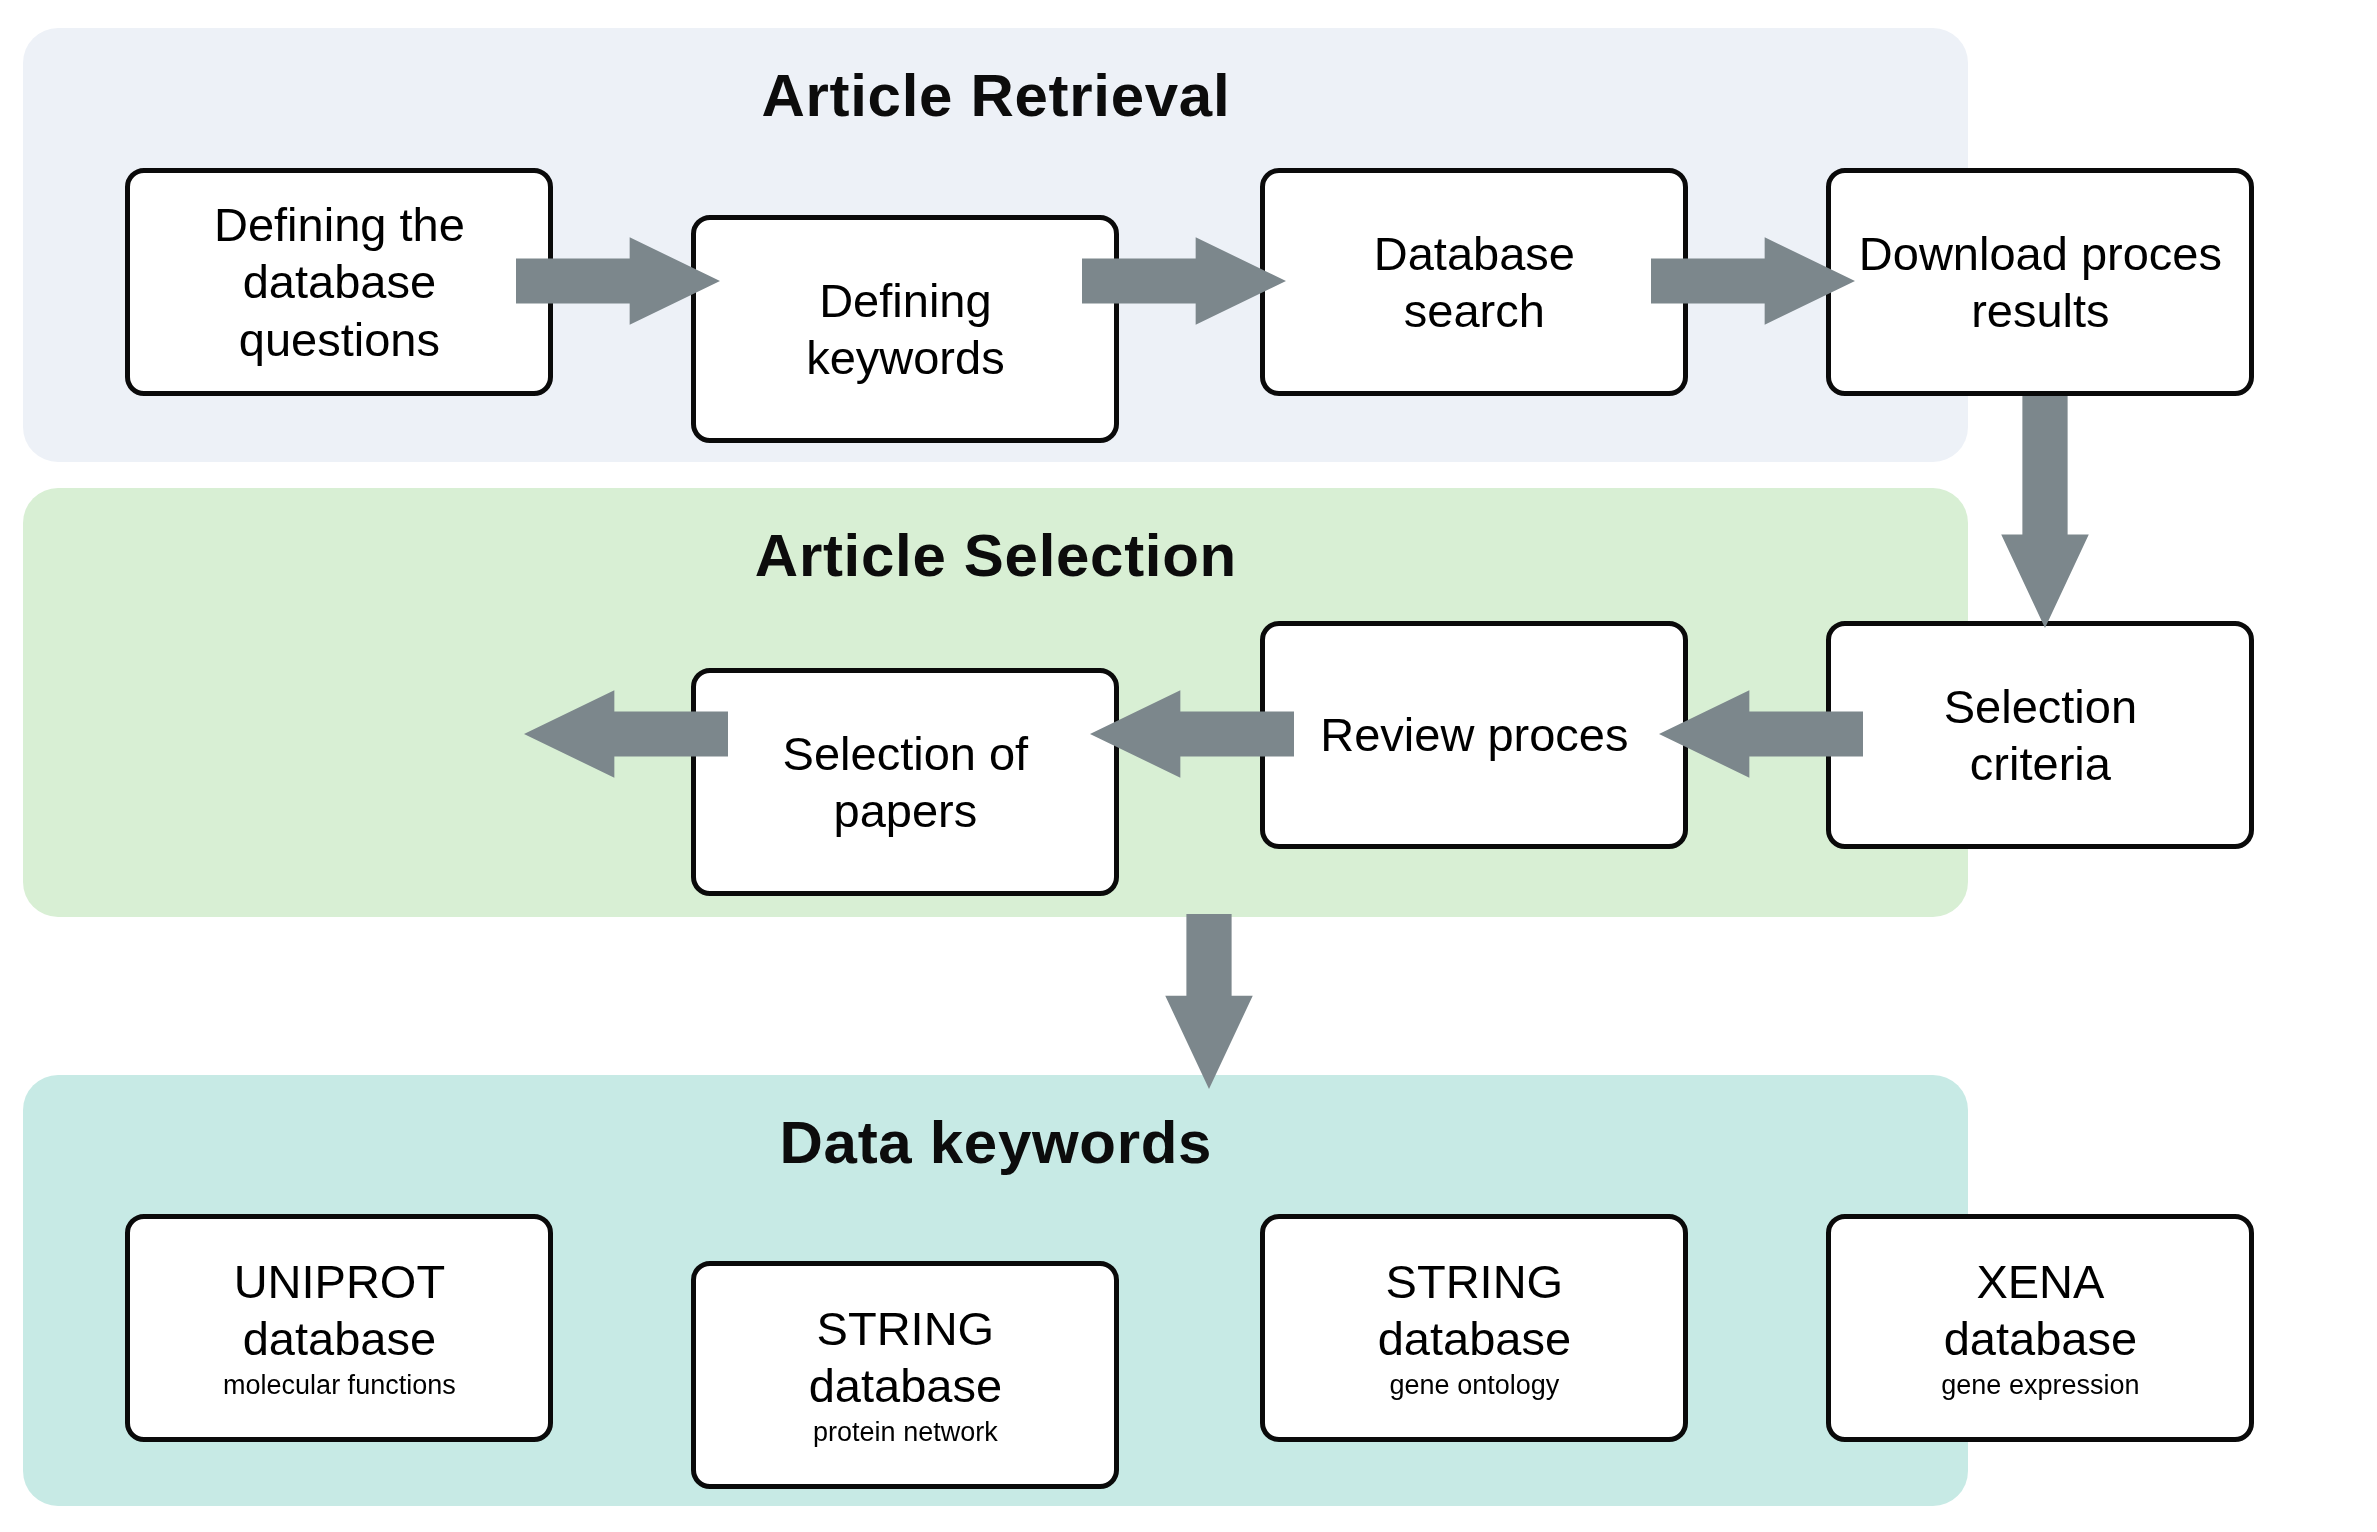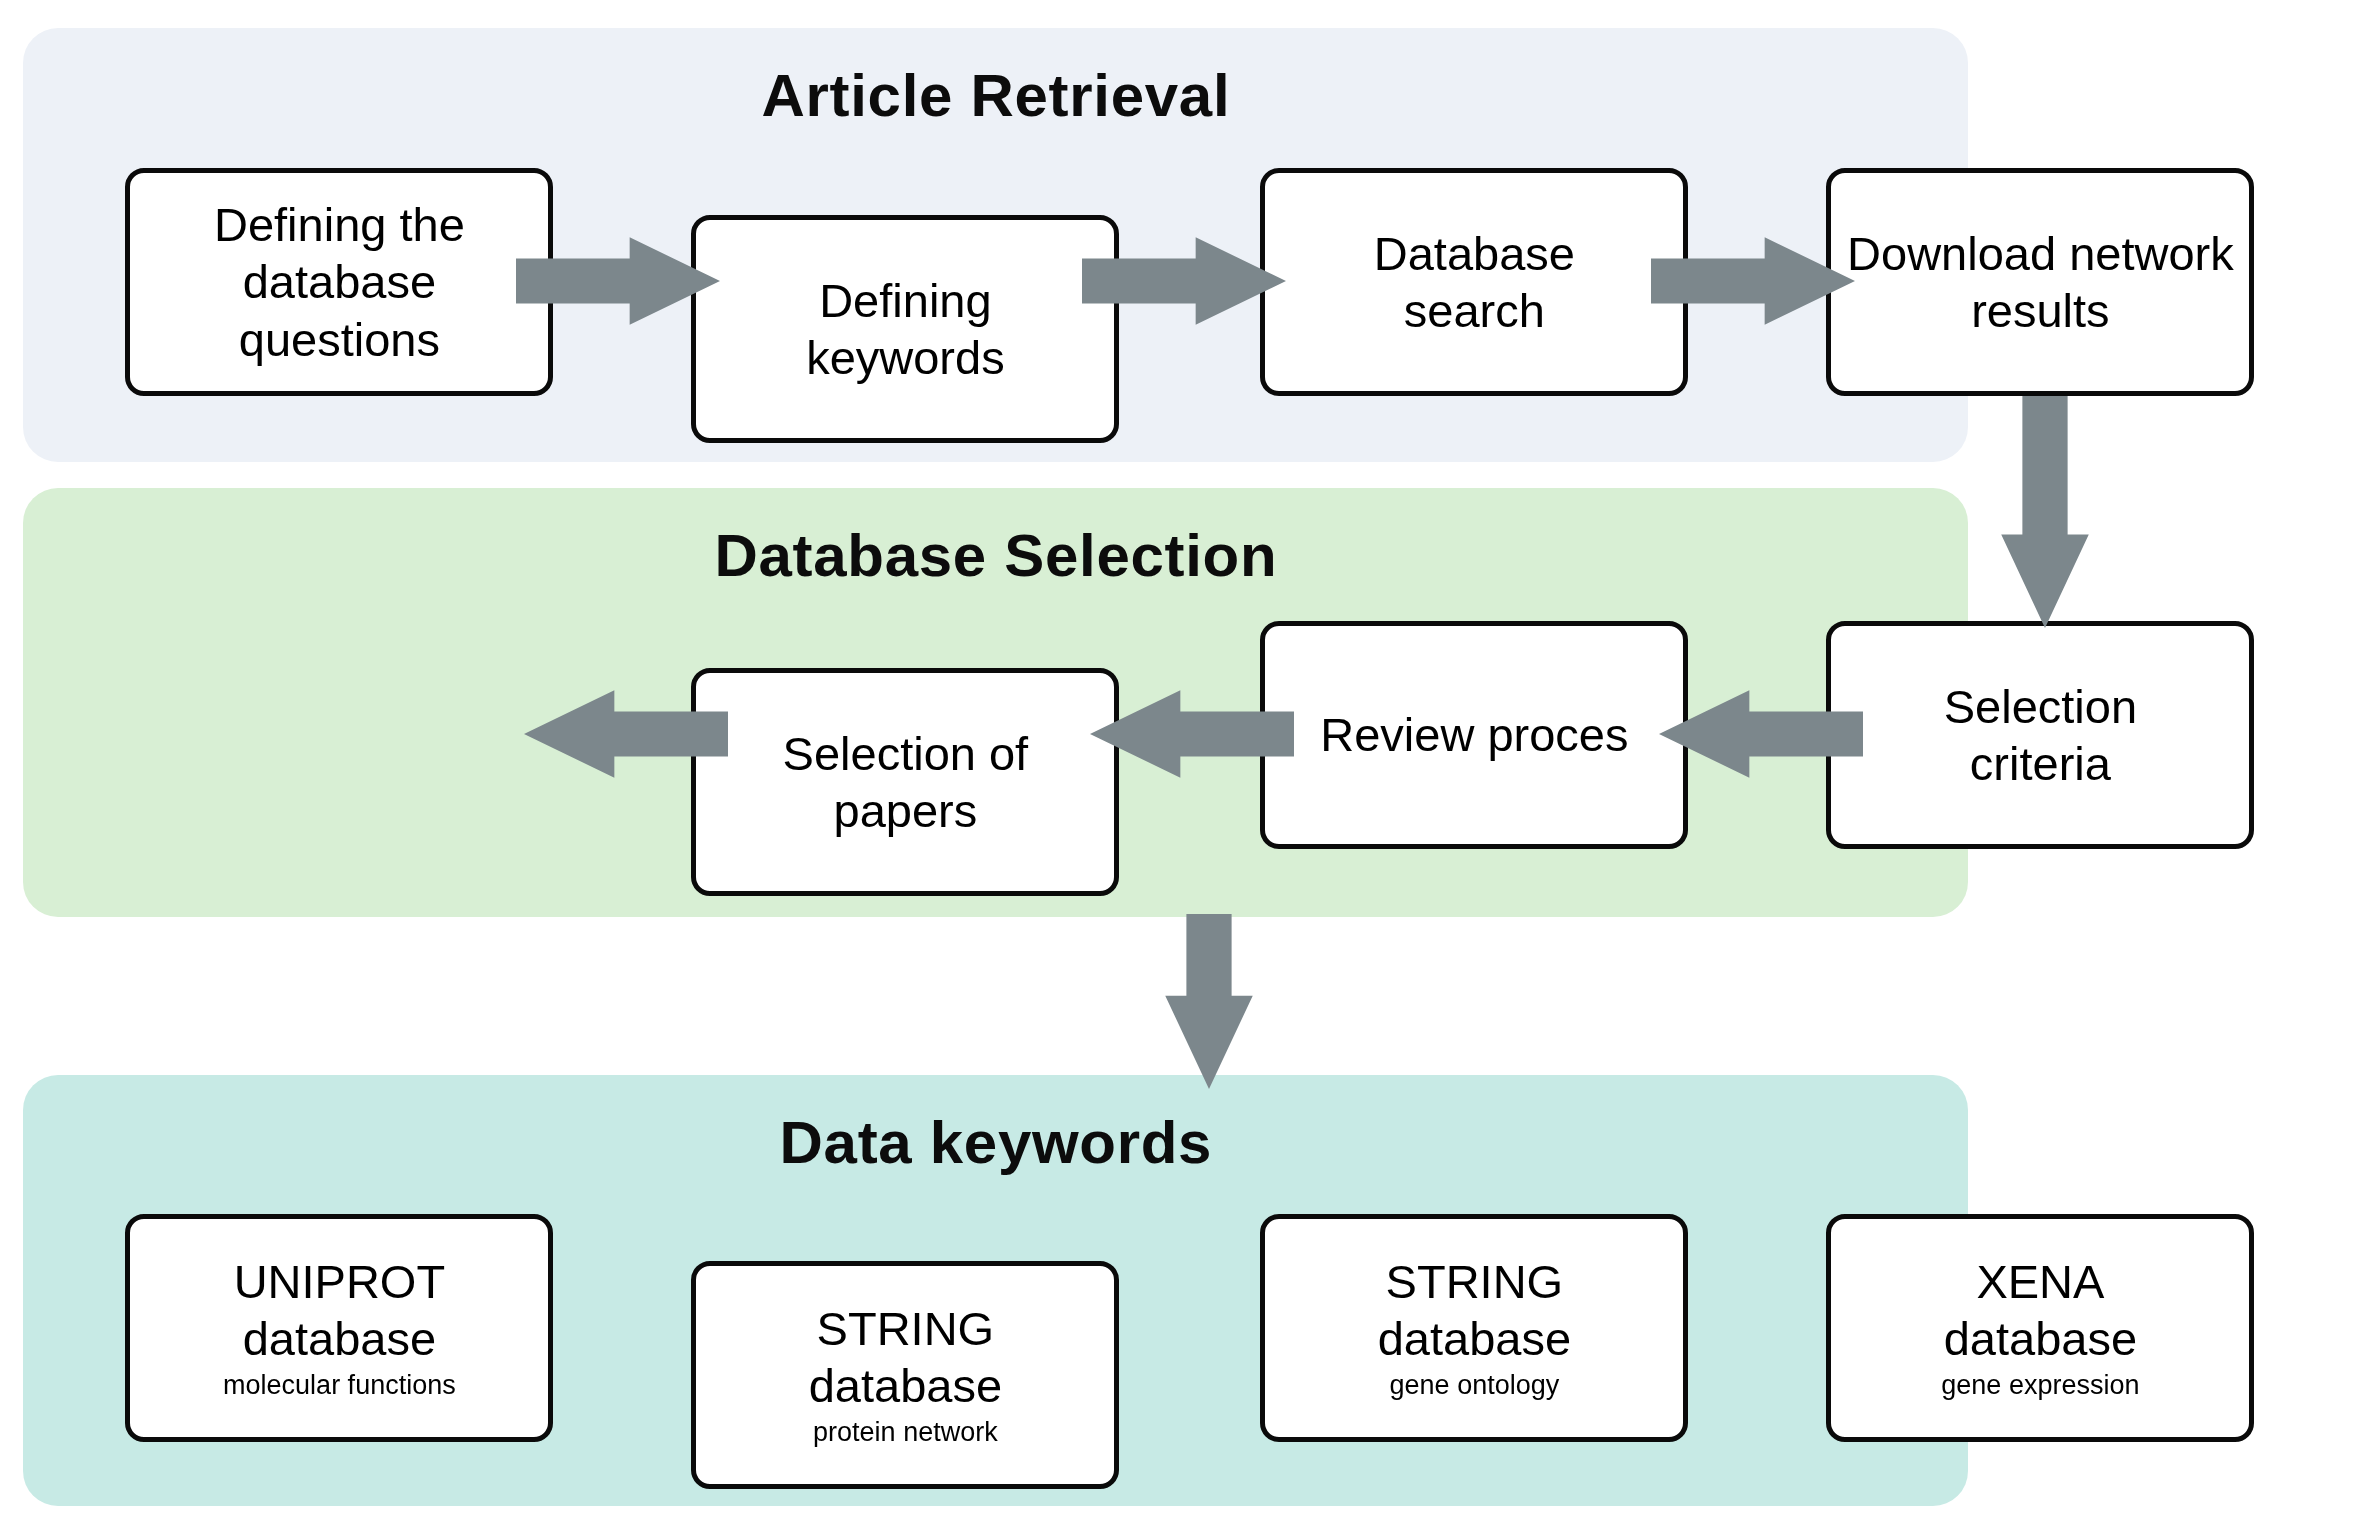--- a/index.html
+++ b/index.html
@@ -46,27 +46,27 @@
     </div>
     <div class="box row1 col2">
       <div class="box-text">Defining
 keywords</div>
     </div>
     <div class="box row1 col3">
       <div class="box-text">Database
 search</div>
     </div>
     <div class="box row1 col4">
-      <div class="box-text">Download network
+      <div class="box-text">Download proces
 results</div>
     </div>
   </div>
 
   <div class="panel panel-selection">
-    <div class="panel-title">Database Selection</div>
+    <div class="panel-title">Article Selection</div>
     <div class="box row2 col3">
       <div class="box-text">Review proces</div>
     </div>
     <div class="box row2 col2">
       <div class="box-text">Selection of
 papers</div>
     </div>
     <div class="box row2 col4">
       <div class="box-text">Selection
 criteria</div>

